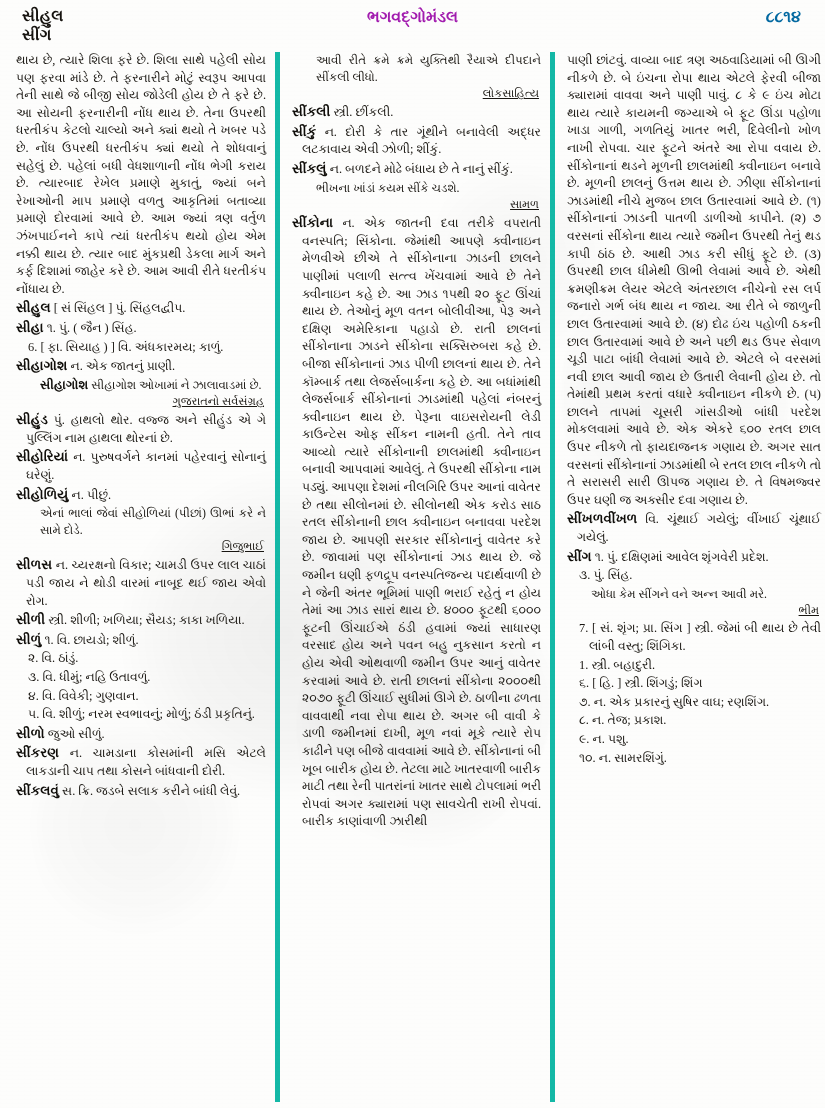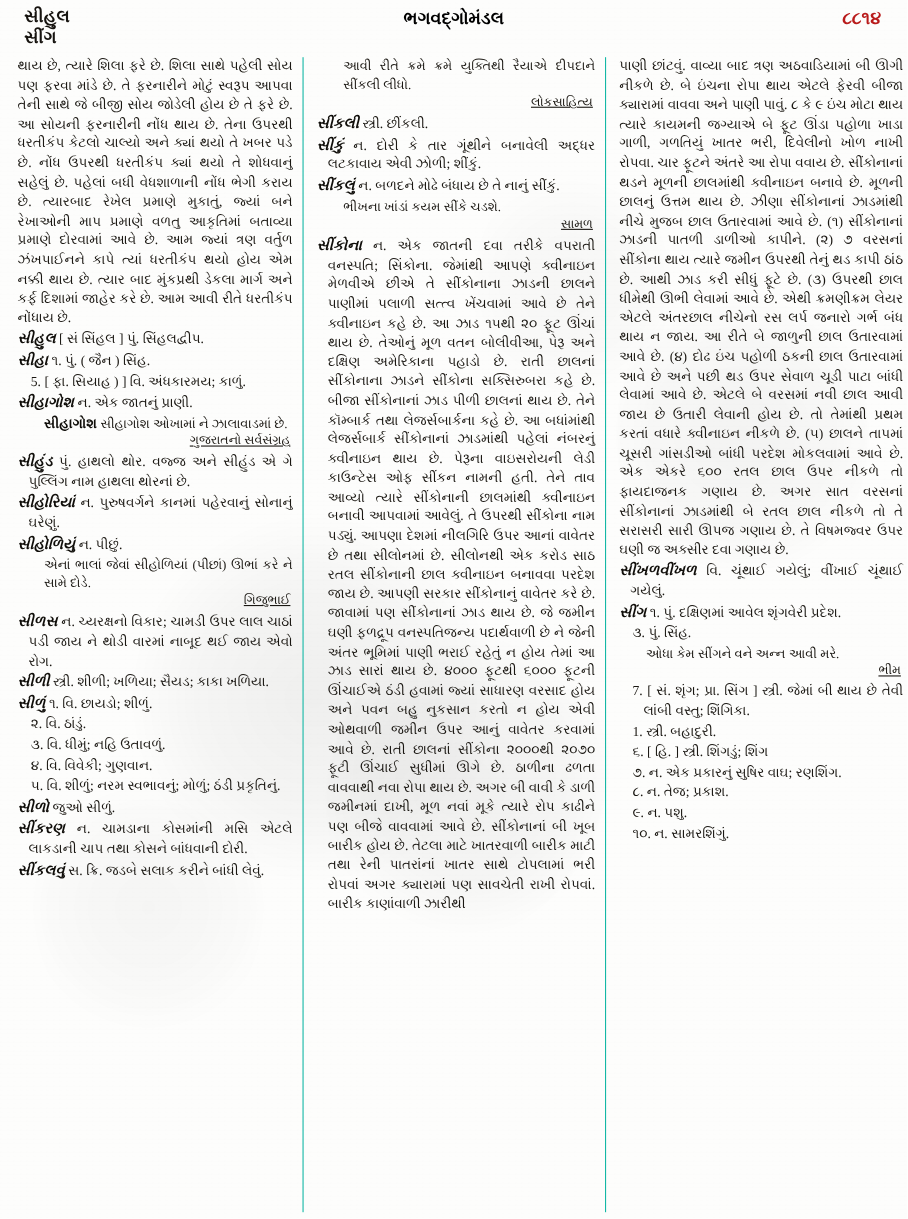--- a/index.html
+++ b/index.html
@@ -49,28 +49,28 @@
     letter-spacing: .2px;
   }
   .run-head-left .rh2 { display: block; }
   .run-title {
     position: absolute;
     left: 0; top: 8px;
     width: 825px;
     text-align: center;
     font-size: 16px;
     font-weight: bold;
-    color: #000000;
+    color: #a21caf;
   }
   .folio {
     position: absolute;
     right: 24px; top: 8px;
     font-size: 16px;
     font-weight: bold;
-    color: #b91c1c;
+    color: #0369a1;
   }
 
   
   .columns {
     position: absolute;
     left: 0; top: 52px;
     width: 825px;
     height: 1050px;
     display: flex;
     flex-direction: row;
@@ -79,33 +79,33 @@
     position: relative;
     box-sizing: border-box;
     padding: 0 9px 0 12px;
     width: 275px;
     font-size: 12.4px;
     line-height: 17.6px;
     color: #1a1712;
     text-align: justify;
     overflow: hidden;
   }
-  .col.c2, .col.c3 { border-left: 1px solid #14b8a6; }
+  .col.c2, .col.c3 { border-left: 5px solid #14b8a6; }
   .col.c1 { padding-left: 16px; }
   .col.c3 { padding-right: 4px; }
 
   .blk { margin: 0 0 2px 0; }
 
   
   .entry {
     margin: 0 0 1px 0;
     text-indent: 0;
     padding-left: 10px;
   }
-  .entry > .hw:first-child { margin-left: -10px; font-style: italic; }
+  .entry > .hw:first-child { margin-left: -10px; }
 
   .hw {
     font-weight: bold;
     font-size: 13.4px;
     color: #100e0a;
     letter-spacing: .1px;
   }
   .hw.inline { font-size: 12.6px; }
 
   .sense {
@@ -170,21 +170,21 @@
 
       <p class="entry">
         <span class="hw">સીહુલ</span>
         <span>[ સં  સિંહલ ] પું. સિંહલદ્વીપ.</span>
       </p>
 
       <p class="entry">
         <span class="hw">સીહા</span>
         <span>૧. પું. ( જૈન ) સિંહ.</span>
       </p>
-      <p class="sense">5. [ ફા. સિયાહ ) ] વિ. અંધકારમય; કાળું.</p>
+      <p class="sense">6. [ ફા. સિયાહ ) ] વિ. અંધકારમય; કાળું.</p>
 
       <p class="entry">
         <span class="hw">સીહાગોશ</span>
         <span>ન. એક જાતનું પ્રાણી.</span>
       </p>
       <p class="quote">
         <span class="hw inline">સીહાગોશ</span>
         <span>સીહાગોશ ઓખામાં ને ઝાલાવાડમાં છે.</span>
       </p>
       <p class="attrib">ગુજરાતનો સર્વસંગ્રહ</p>

